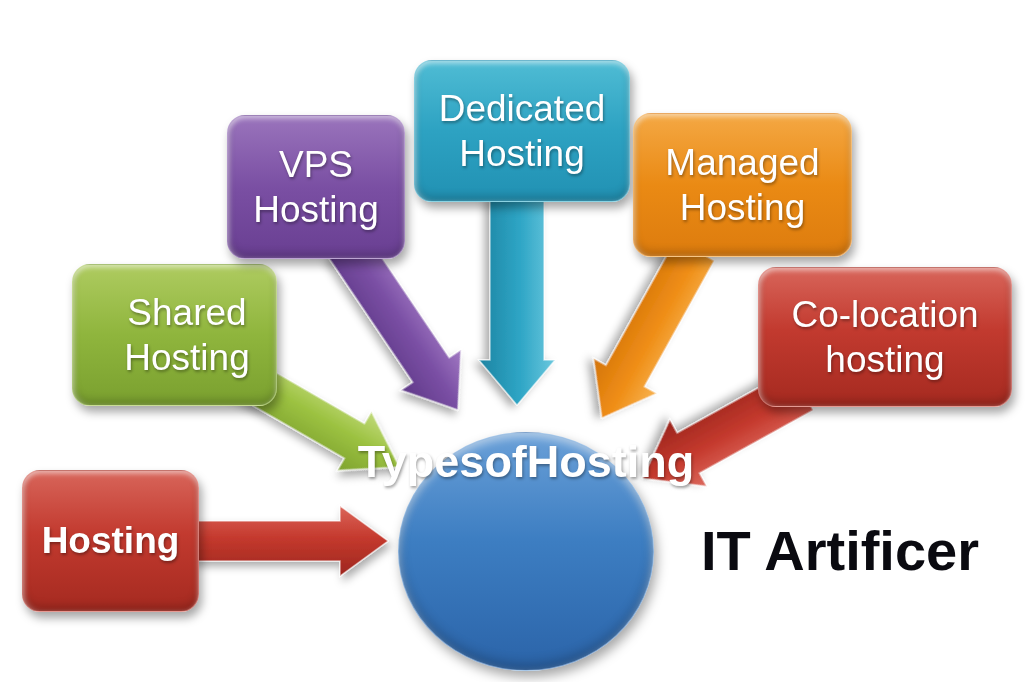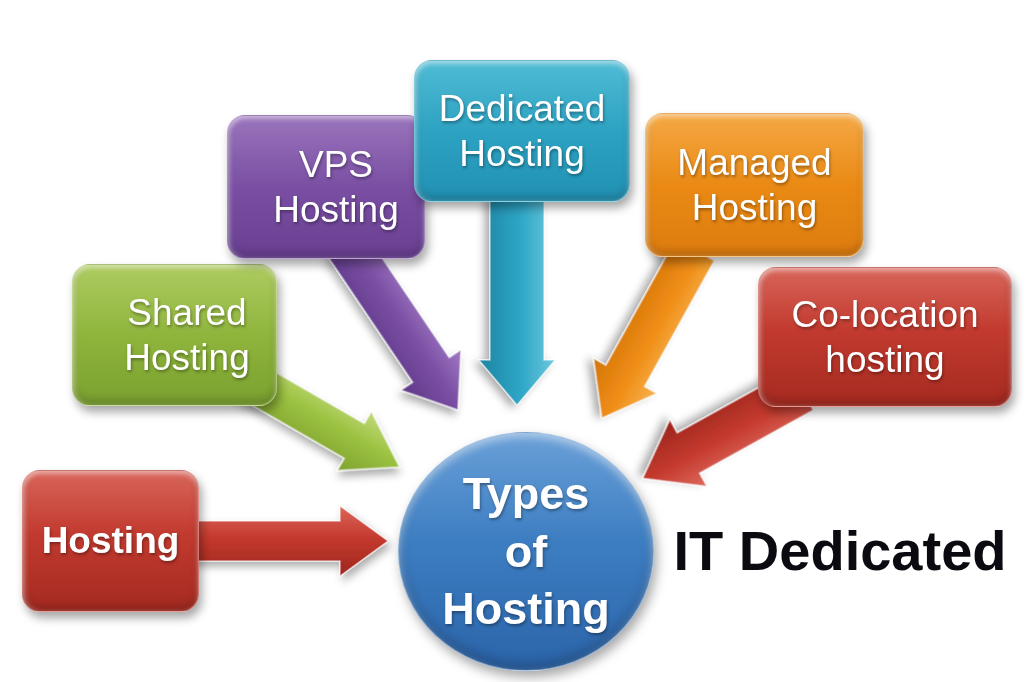--- a/index.html
+++ b/index.html
@@ -20,28 +20,28 @@
                inset 0 -5px 9px rgba(0,0,0,.18);
     border:1px solid rgba(255,255,255,.35);
   }
   .red{background:linear-gradient(180deg,#d8655a 0%,#c23a2f 45%,#a52a20 100%);}
   .green{background:linear-gradient(180deg,#aecb60 0%,#8fb53d 50%,#7aa02f 100%);}
   .purple{background:linear-gradient(180deg,#9a74bc 0%,#7a4fa3 50%,#693f92 100%);}
   .teal{background:linear-gradient(180deg,#4fbcd4 0%,#2da2c2 50%,#2191b3 100%);}
   .orange{background:linear-gradient(180deg,#f4a844 0%,#ea8a14 50%,#dd7c0e 100%);}
   #node-cloud{left:22px;top:470px;width:175px;height:140px;font-weight:700;}
   #node-shared{left:72px;top:264px;width:178px;height:140px;padding-left:25px;}
-  #node-vps{left:227px;top:115px;width:176px;height:142px;padding-left:20px;}
+  #node-vps{left:227px;top:115px;width:176px;height:142px;}
   #node-dedicated{left:414px;top:60px;width:214px;height:140px;}
-  #node-managed{left:633px;top:113px;width:217px;height:142px;margin-left:12px;}
+  #node-managed{left:633px;top:113px;width:217px;height:142px;}
   #node-colocation{left:758px;top:267px;width:252px;height:138px;}
   #center-circle{
     position:absolute;z-index:2;left:398px;top:432px;width:254px;height:237px;
     border-radius:50%;
-    display:flex;flex-direction:column;align-items:center;justify-content:center;
+    display:flex;flex-direction:row;justify-content:center;
     background:linear-gradient(180deg,#6aa0d8 0%,#3d7ec2 45%,#2b64a9 100%);
     color:#fff;font-size:45px;font-weight:700;line-height:1.28;text-align:center;
     text-shadow:1px 2px 3px rgba(0,0,0,.35);
     box-shadow:3px 6px 12px rgba(0,0,0,.35),
                inset 0 4px 8px rgba(255,255,255,.5),
                inset 0 -6px 12px rgba(0,0,0,.22);
     border:1px solid rgba(255,255,255,.4);
   }
   #watermark{
     position:absolute;z-index:3;left:662px;top:518px;width:356px;
@@ -127,15 +127,15 @@
     <div>Co-location</div>
     <div>hosting</div>
   </div>
 
   <div id="center-circle">
     <div>Types</div>
     <div>of</div>
     <div>Hosting</div>
   </div>
 
-  <div id="watermark">IT Dedicated</div>
+  <div id="watermark">IT Artificer</div>
 
 </div>
 
 </body></html>

